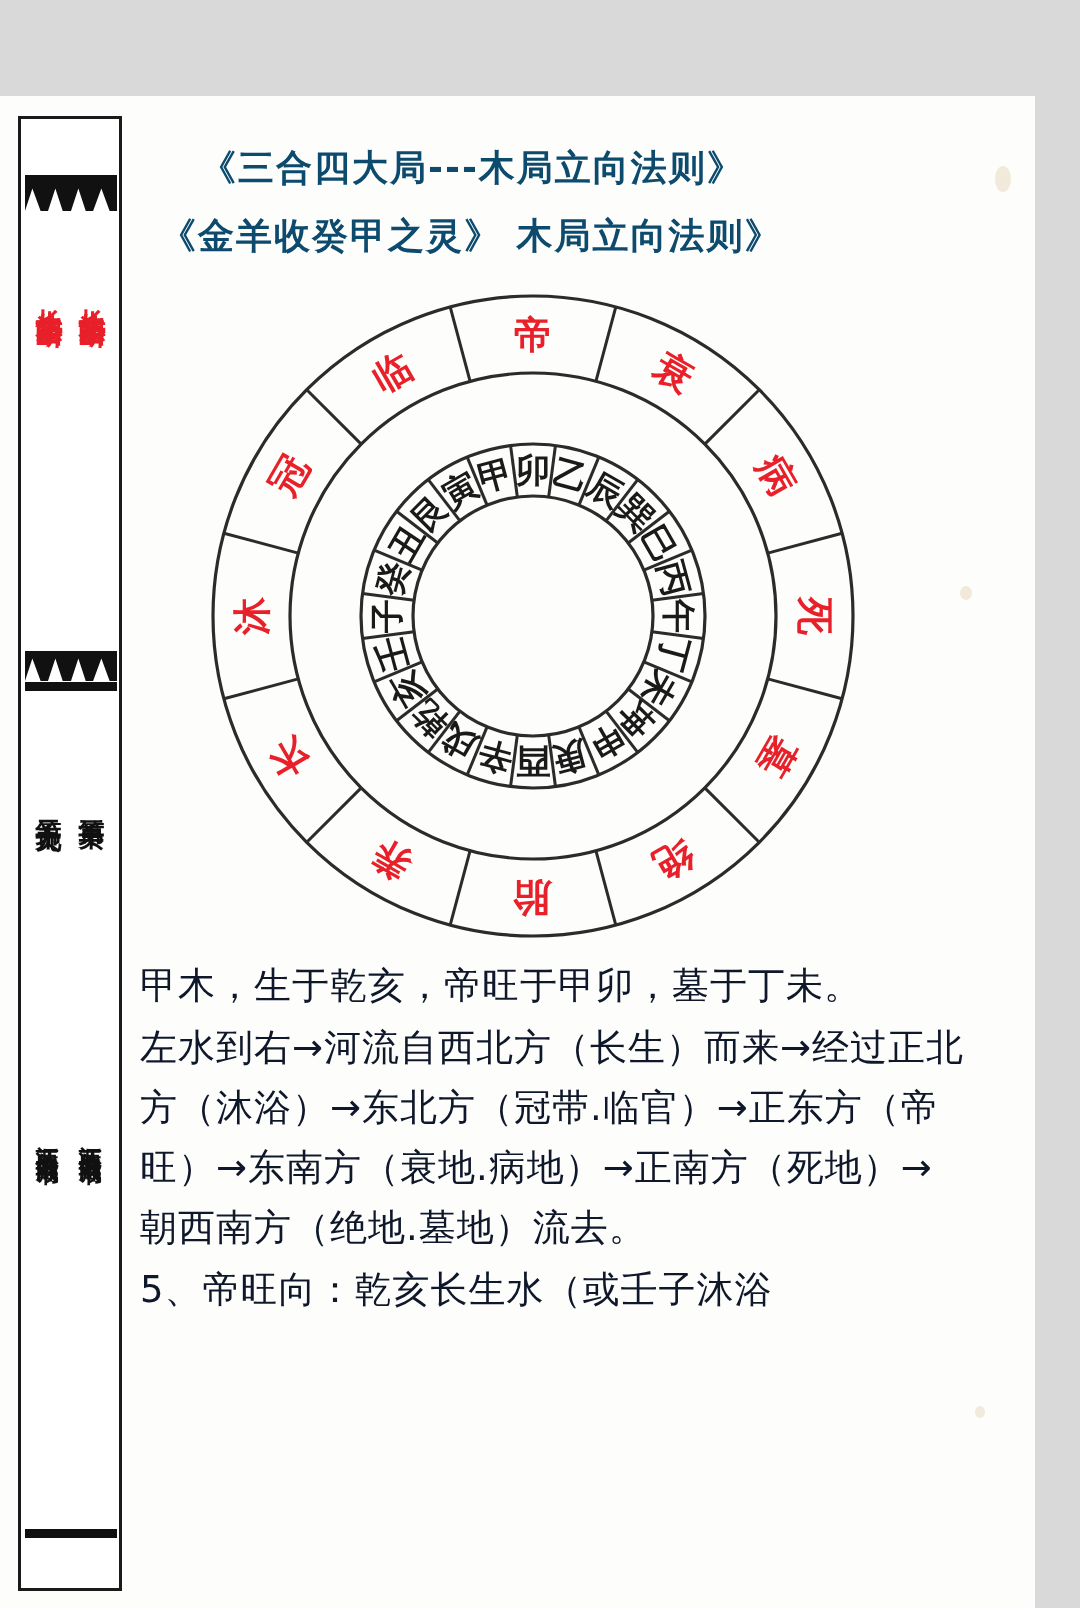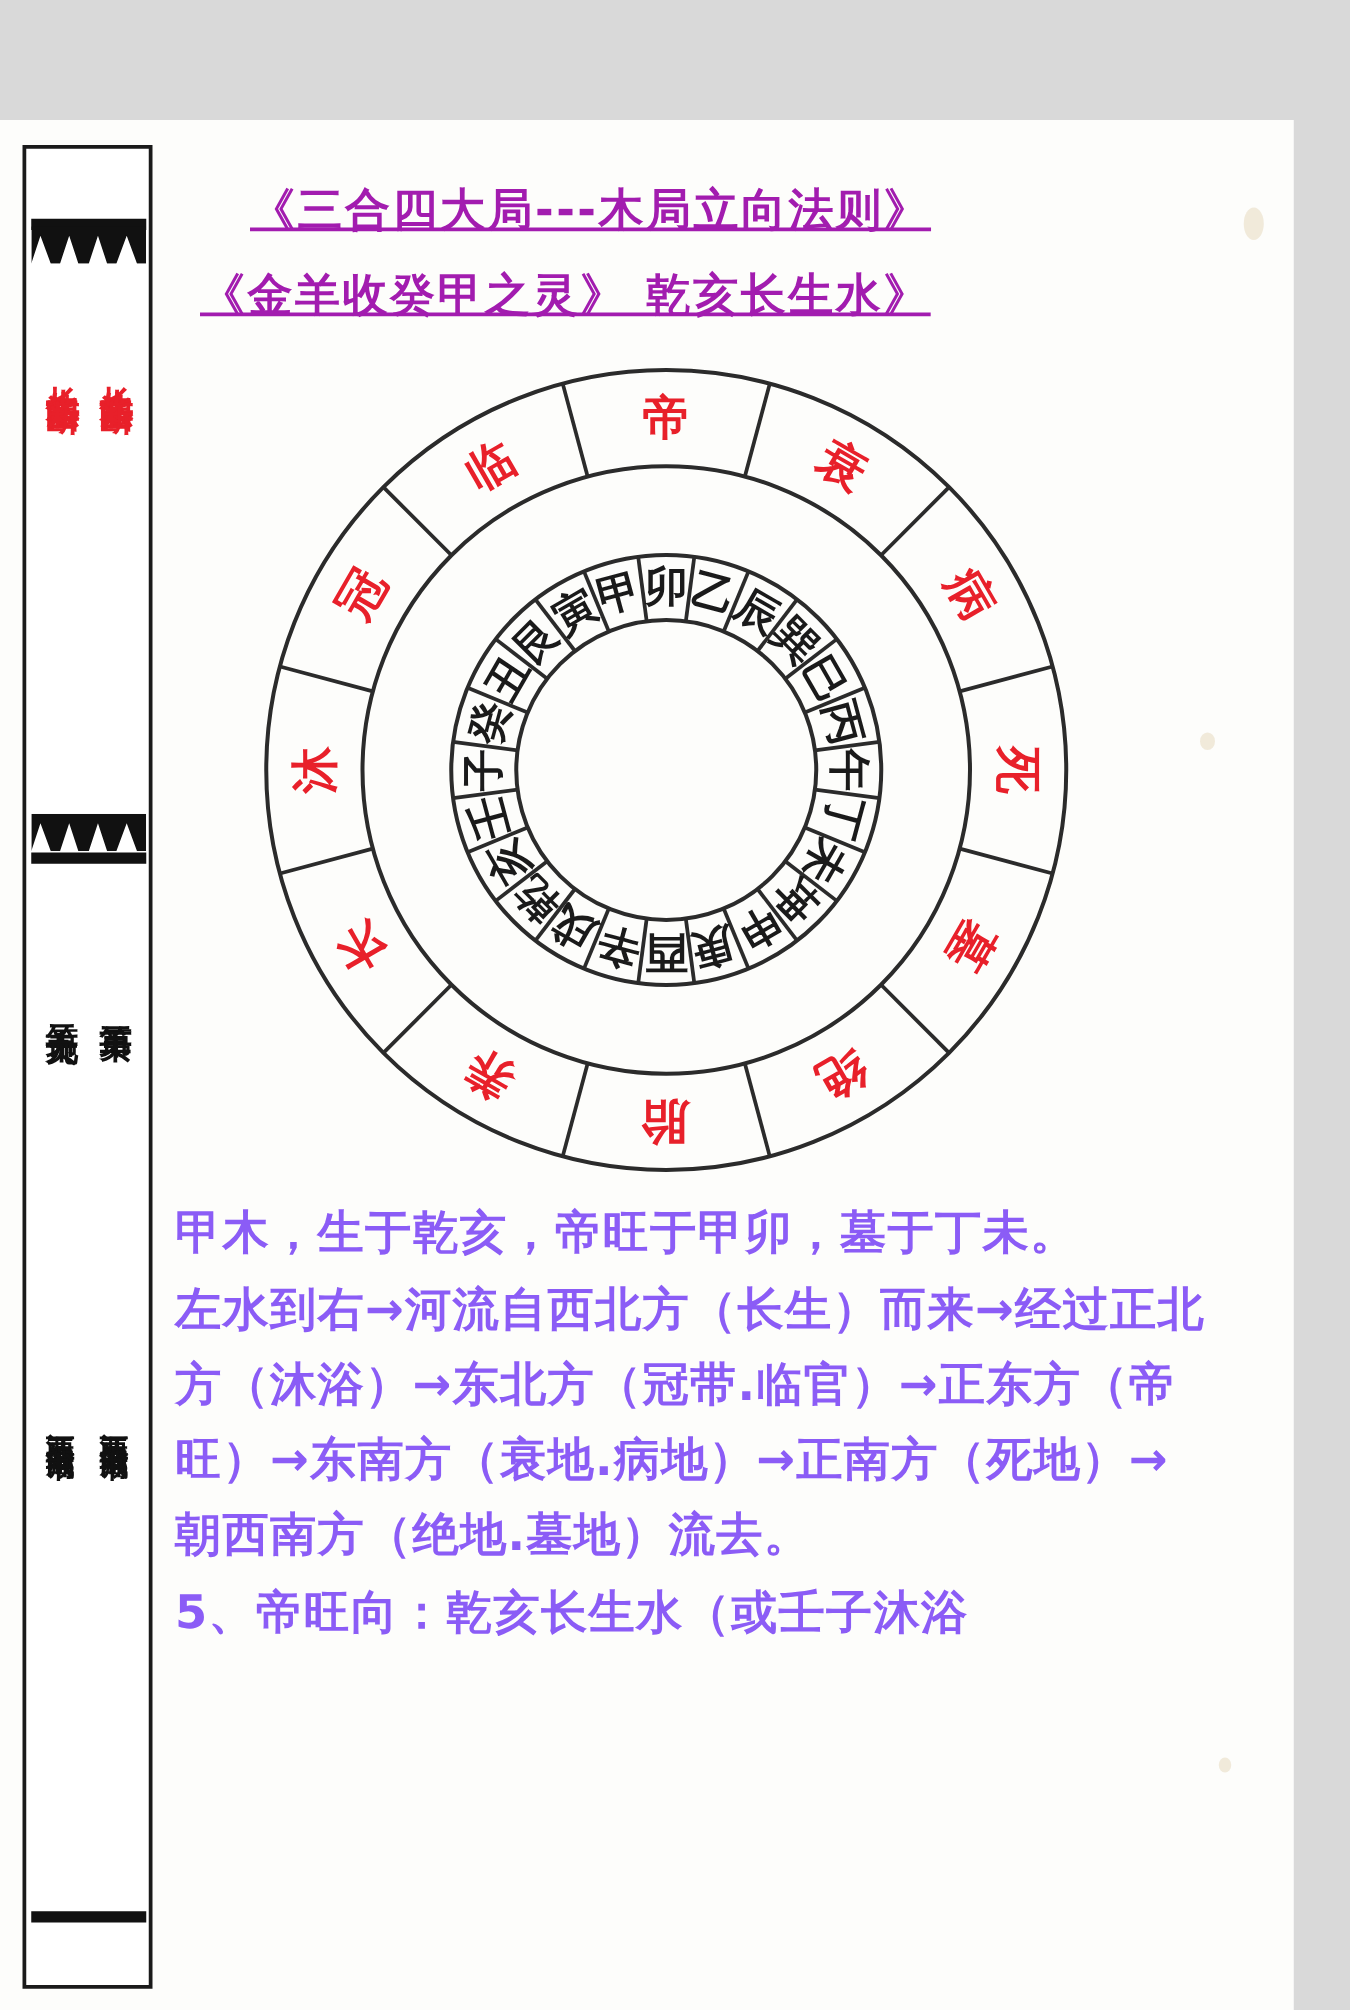--- a/index.html
+++ b/index.html
@@ -93,27 +93,26 @@
   #bn-red-1 { left: 13px; top: 168px; }
   #bn-red-2 { left: 56px; top: 168px; }
   #bn-pg-1  { left: 13px; top: 680px; }
   #bn-pg-2  { left: 56px; top: 680px; }
   #bn-lib-1 { left: 13px; top: 1010px; font-size: 23px;}
   #bn-lib-2 { left: 56px; top: 1010px; font-size: 23px;}
 
   
   .title {
     position: absolute;
-    color: #a21caf;
+    color: #0c4a6e;
     font-weight: bold;
     font-size: 36px;
     letter-spacing: 2px;
     white-space: nowrap;
     font-family: "DejaVu Sans", sans-serif;
-    text-decoration: underline;
   }
   #title1 { left: 200px; top: 48px; }
   #title2 { left: 160px; top: 116px; }
 
   
   #wheel {
     position: absolute;
     left: 203px;
     top: 190px;
     width: 660px;
@@ -132,23 +131,23 @@
     font-size: 34px;
     font-family: "DejaVu Sans", sans-serif;
   }
 
   
   #body-text {
     position: absolute;
     left: 140px;
     top: 860px;
     width: 830px;
-    color: #8b5cf6;
+    color: #0f172a;
     font-size: 37px;
-    font-weight: bold;
+    font-weight: normal;
     line-height: 1.62;
     letter-spacing: 1px;
     font-family: "DejaVu Sans", sans-serif;
   }
   #body-text p { margin: 0 0 2px 0; }
 
   .speck { position:absolute; background:#ece3cf; border-radius:50%; opacity:.75;}
 </style>
 </head>
 <body>
@@ -171,21 +170,21 @@
       <div class="vtext vred" id="bn-red-1">长生水法吉凶断</div>
 
       <div class="vtext vblack" id="bn-pg-2">第三十页</div>
       <div class="vtext vblack" id="bn-pg-1">第二十九页</div>
 
       <div class="vtext vblack" id="bn-lib-2">江西三僚内部藏书</div>
       <div class="vtext vblack" id="bn-lib-1">江西三僚内部藏书</div>
     </div>
 
     <div class="title" id="title1">《三合四大局---木局立向法则》</div>
-    <div class="title" id="title2">《金羊收癸甲之灵》 乾亥长生水》</div>
+    <div class="title" id="title2">《金羊收癸甲之灵》 木局立向法则》</div>
 
     <div id="wheel">
       <svg width="660" height="660" viewBox="0 0 660 660">
         <g id="rings" fill="none" stroke="#2b2b2b" stroke-width="3.2">
           <circle cx="330" cy="330" r="320"></circle>
           <circle cx="330" cy="330" r="243"></circle>
           <circle cx="330" cy="330" r="172"></circle>
           <circle cx="330" cy="330" r="120"></circle>
         </g>
         <g id="outer-spokes" stroke="#2b2b2b" stroke-width="3">

